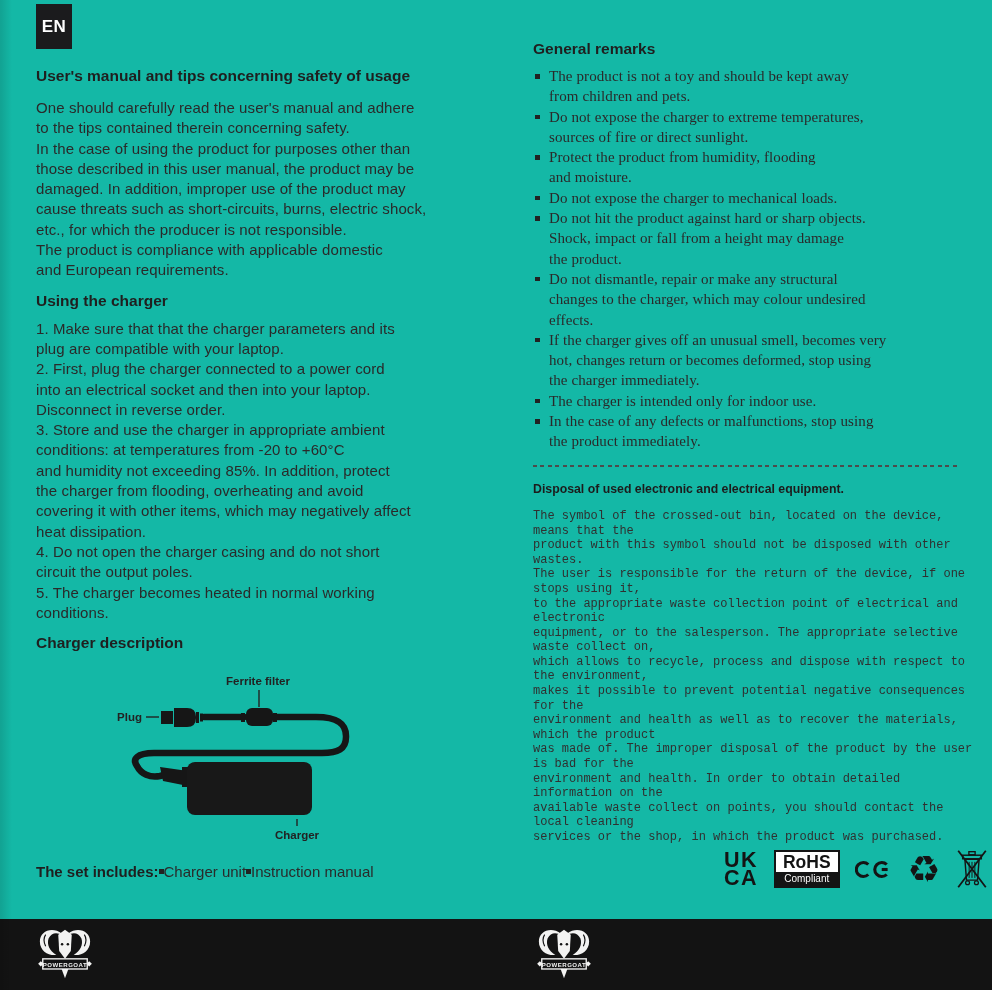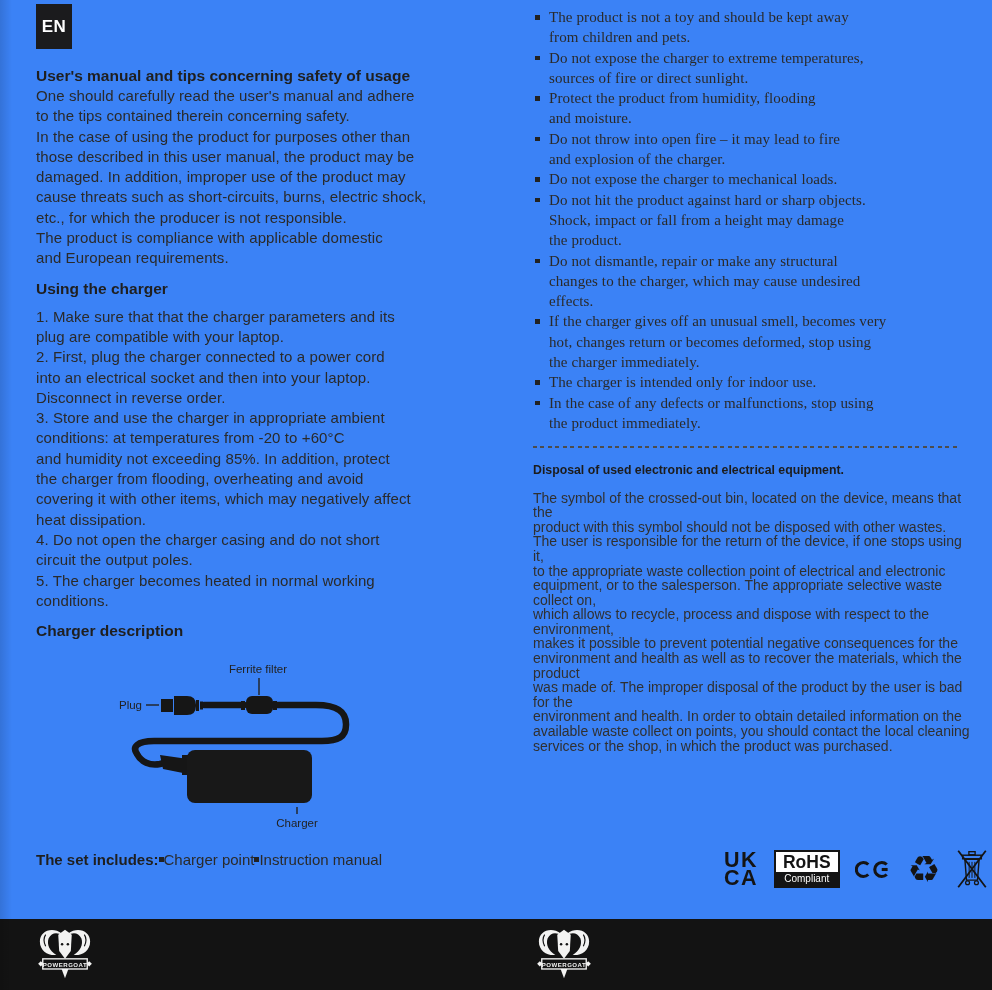--- a/index.html
+++ b/index.html
@@ -1,41 +1,41 @@
 <!DOCTYPE html>
 <html><head>
 <meta charset="utf-8">
 <style>
   html,body { margin:0; padding:0; background:#e9e9e7; }
   .page {
     position:relative; width:992px; height:990px; margin:0 auto;
-    background:#3b82f6; overflow:hidden;
+    background:#14b8a6; overflow:hidden;
     font-family:"Liberation Sans", sans-serif; color:#2a2a2a;
   }
   .page::before { 
     content:""; position:absolute; left:0; top:0; bottom:0; width:12px;
     background:linear-gradient(90deg, rgba(0,0,0,0.12), rgba(0,0,0,0));
     z-index:5; pointer-events:none;
   }
   .lang-badge {
     position:absolute; left:36px; top:4px; width:36px; height:45px;
     background:#1b1b1d; color:#fff; font-size:17px; font-weight:bold;
     display:flex; align-items:center; justify-content:center; letter-spacing:0.5px;
   }
   .col { position:absolute; top:0; }
   .col-left  { left:36px;  width:436px; }
   .col-right { left:533px; width:440px; }
   h2 { font-size:15.5px; font-weight:bold; color:#1f1f1f; margin:0; line-height:20px; }
   .body { font-size:15px; line-height:20.3px; margin:0; white-space:pre-line; letter-spacing:0.1px; }
   .h-usage { margin-top:66px; }
-  .p-usage { margin-top:0; }
+  .p-usage { margin-top:12px; }
   .h-using { margin-top:10px; }
   .p-using { margin-top:8px; }
   .h-desc  { margin-top:10px; }
-  .diagram { position:relative; margin-top:8px; width:430px; height:190px; }
+  .diagram { position:relative; margin-top:8px; width:430px; height:190px;font-weight:bold; }
   .set-includes {
     margin-top:12px; font-size:15px; display:flex; align-items:baseline; 
     white-space:nowrap;
   }
   .set-includes .lbl { font-weight:bold; color:#1f1f1f; }
   .sq {
     display:inline-block; width:5px; height:5px; background:#222; align-self:center;
   }
   
   .h-remarks { margin-top:39px; }
@@ -45,21 +45,21 @@
     white-space:pre-line; letter-spacing:0.1px;
   }
   ul.remarks li::before {
     content:""; position:absolute; left:2px; top:8px; width:4.5px; height:4.5px; background:#222;
   }
   .divider {
     margin-top:13px; height:2px; width:424px;
     background:repeating-linear-gradient(90deg,#4c4c4c 0 4px, transparent 4px 7.5px);
   }
   .h-disposal { margin-top:15px; font-size:12.3px; font-weight:bold; color:#1c1c1c; line-height:15px; }
-  .p-disposal { margin-top:5px; font-size:14px; line-height:14.6px; white-space:pre-line; color:#303030; }
+  .p-disposal { margin-top:5px; font-size:12px; line-height:14.6px; white-space:pre-line; color:#303030;font-family:Liberation Mono, monospace; }
   
   .marks {
     position:absolute; left:724px; top:846px; width:264px; height:46px;
     display:flex; align-items:center; justify-content:space-between;
   }
   .ukca { font-weight:bold; font-size:21.5px; line-height:18.5px; color:#141414; letter-spacing:1.5px; text-align:left; }
   .rohs { border:2.5px solid #141414; width:62px; text-align:center; background:#fff; }
   .rohs-top { font-size:17.5px; font-weight:bold; color:#141414; line-height:20px; padding:0 3px; }
   .rohs-bottom { background:#141414; color:#fcfcfb; font-size:10px; line-height:13px; padding:0 2px 1px; }
   .recycle { font-family:"DejaVu Sans", sans-serif; font-size:37px; color:#141414; line-height:1; }
@@ -139,42 +139,41 @@
         <rect x="151" y="101" width="125" height="53" rx="8" fill="#181818"></rect>
 
         <line x1="261" y1="158" x2="261" y2="165" stroke="#222" stroke-width="1.4"></line>
         <text x="261" y="178" text-anchor="middle" font-size="11.5" fill="#222">Charger</text>
       </svg>
     </div>
 
     <div class="set-includes">
       <span class="lbl">The set includes:</span>
       <span class="sq"></span>
-      <span>Charger point</span>
+      <span>Charger unit</span>
       <span class="sq"></span>
       <span>Instruction manual</span>
     </div>
   </div>
 
   <div class="col col-right">
+    <h2 class="h-remarks">General remarks</h2>
     <ul class="remarks">
       <li>The product is not a toy and should be kept away
 from children and pets.</li>
       <li>Do not expose the charger to extreme temperatures,
 sources of fire or direct sunlight.</li>
       <li>Protect the product from humidity, flooding
 and moisture.</li>
-      <li>Do not throw into open fire – it may lead to fire
-and explosion of the charger.</li>
       <li>Do not expose the charger to mechanical loads.</li>
       <li>Do not hit the product against hard or sharp objects.
 Shock, impact or fall from a height may damage
 the product.</li>
       <li>Do not dismantle, repair or make any structural
-changes to the charger, which may cause undesired
+changes to the charger, which may colour undesired
 effects.</li>
       <li>If the charger gives off an unusual smell, becomes very
 hot, changes return or becomes deformed, stop using
 the charger immediately.</li>
       <li>The charger is intended only for indoor use.</li>
       <li>In the case of any defects or malfunctions, stop using
 the product immediately.</li>
     </ul>
 
     <div class="divider"></div>

